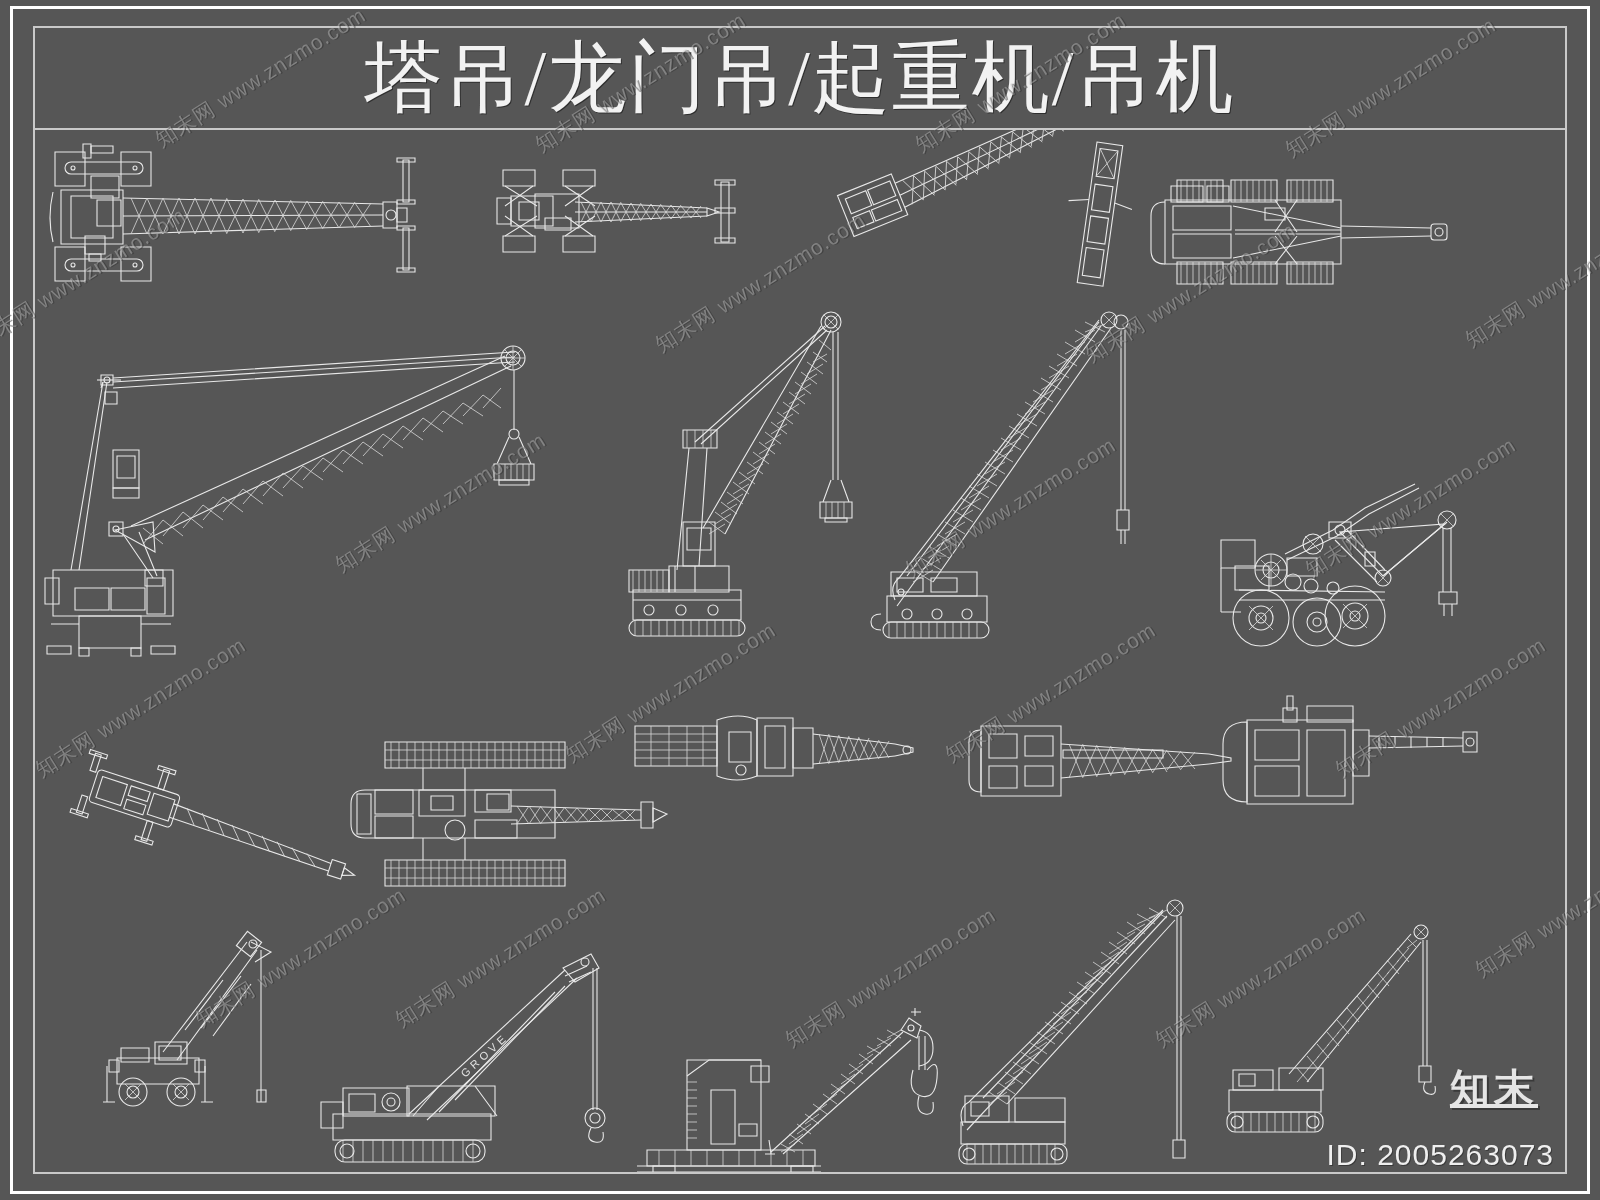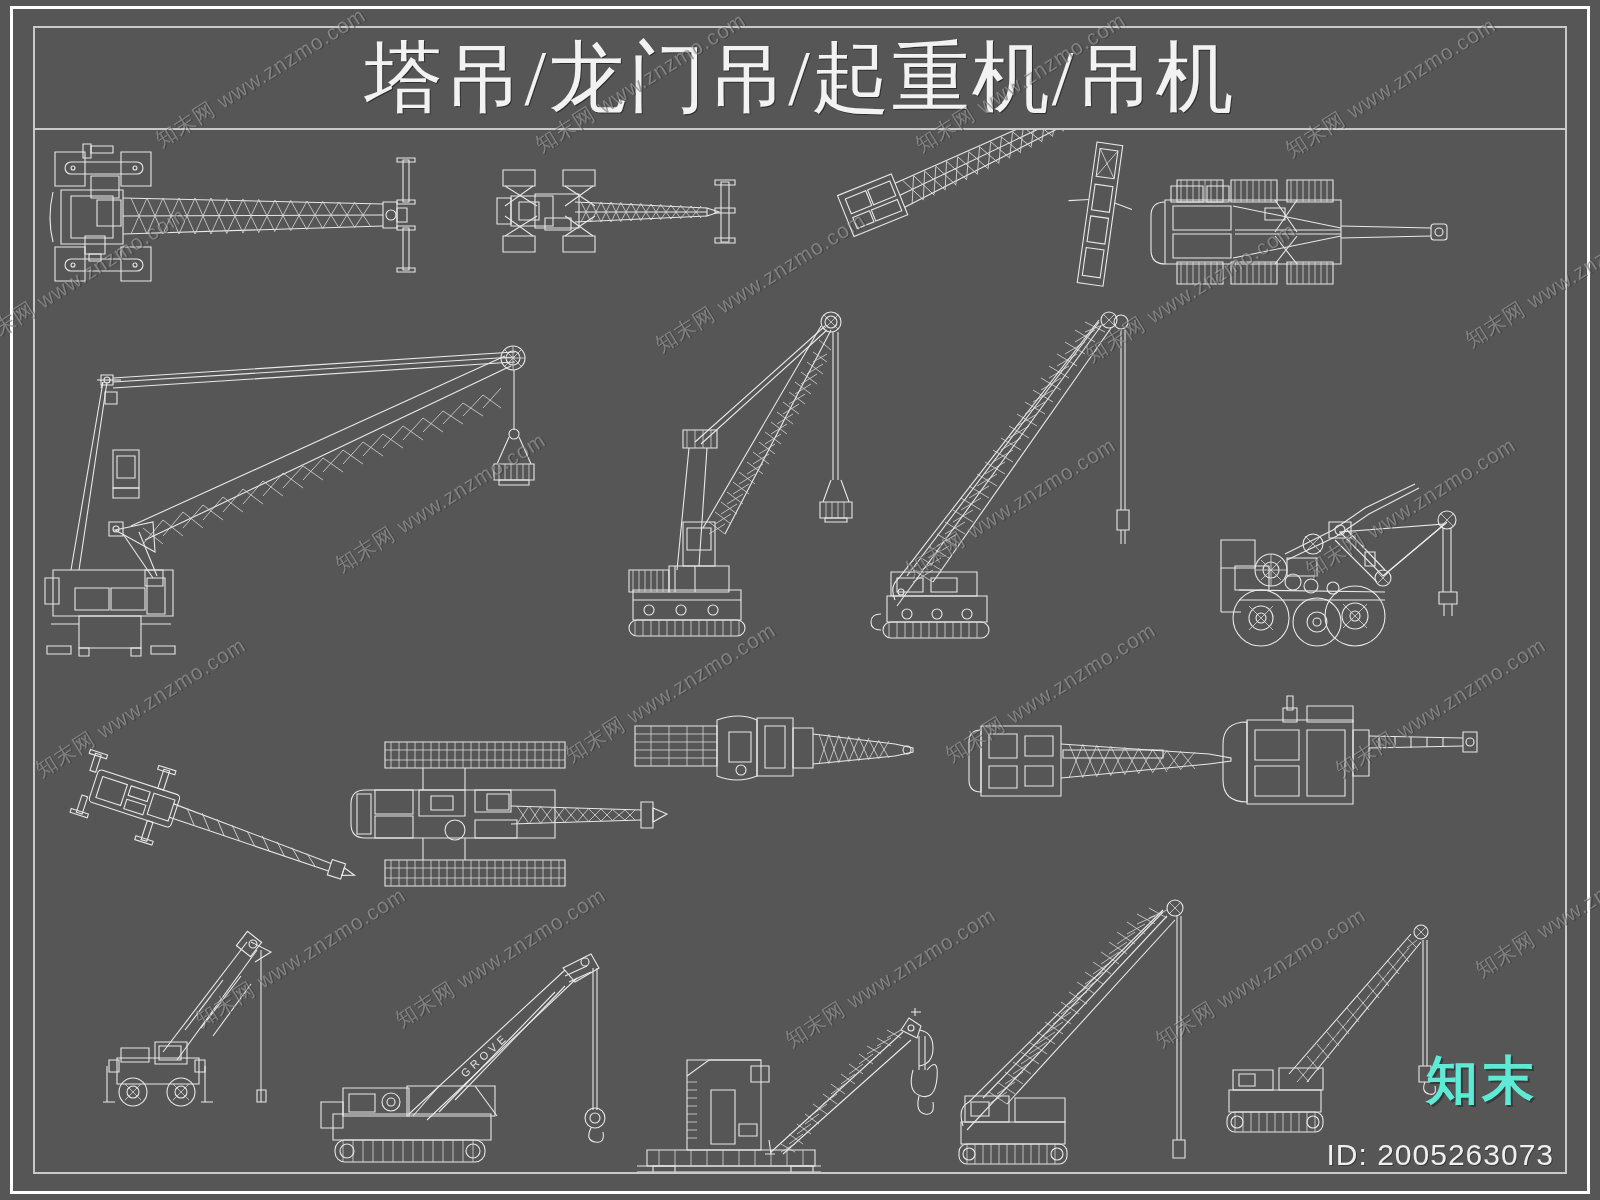--- a/index.html
+++ b/index.html
@@ -66,24 +66,25 @@
     white-space:nowrap;
     transform:rotate(-32deg);
     transform-origin:left top;
     text-shadow:1px 1px 0 rgba(45,45,45,0.45);
     letter-spacing:1px;
   }
 
   
   #brand{
     position:absolute;right:62px;bottom:84px;
-    color:#5eead4;
+    color:#e5e5e5;
     font-family:"Liberation Serif","DejaVu Serif",serif;
-    font-size:52px;font-weight:bold;letter-spacing:4px;
+    font-size:40px;font-weight:bold;letter-spacing:4px;
     text-shadow:2px 2px 0 #3a3a3a;
+    text-decoration:underline;
   }
   #sheet-id{
     position:absolute;right:46px;bottom:28px;
     color:#efefef;
     font-size:30px;letter-spacing:1px;
     text-shadow:1px 1px 0 #3a3a3a;
   }
 </style>
 </head>
 <body>

